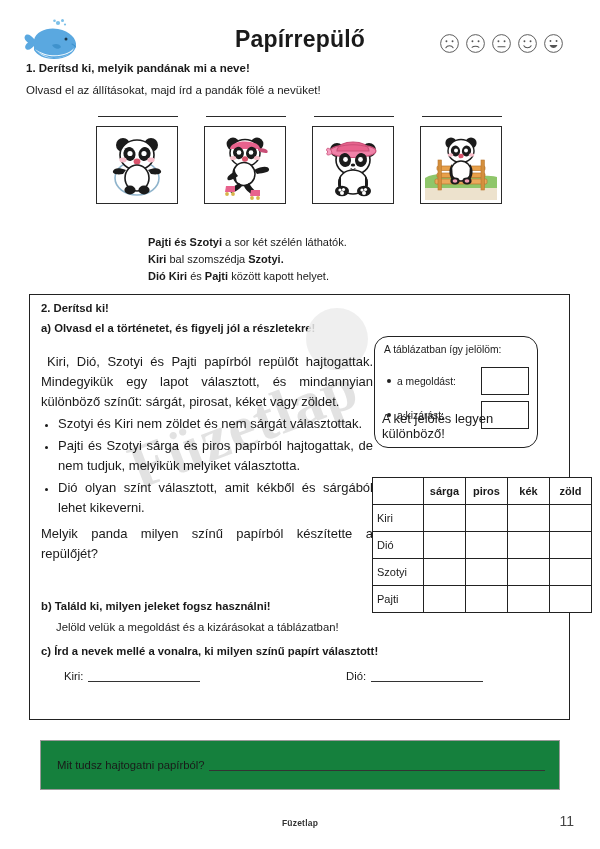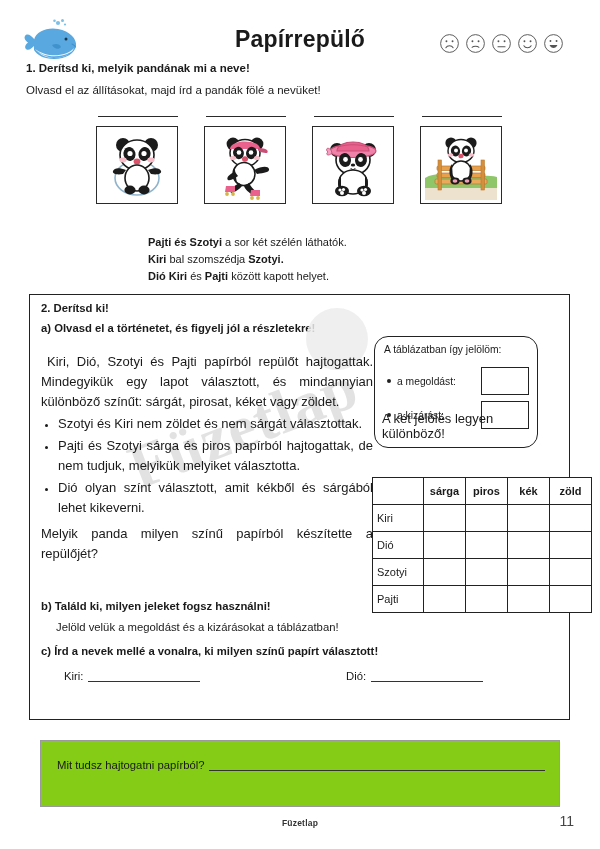--- a/index.html
+++ b/index.html
@@ -239,23 +239,23 @@
     margin-left: 5px;
   }
   .fill-line.short { width: 98px; }
 
   
   .greybox {
     position: absolute;
     left: 40px;
     top: 740px;
     width: 520px;
-    height: 67px;
+    height: 50px;
     box-sizing: border-box;
-    background: #84cc16;
+    background: #15803d;
     border: 1.2px solid #9a9a9a;
   }
   .greybox-inner {
     position: absolute;
     left: 16px;
     top: 17px;
     right: 14px;
     display: flex;
     align-items: flex-end;
     font-size: 11.3px;

